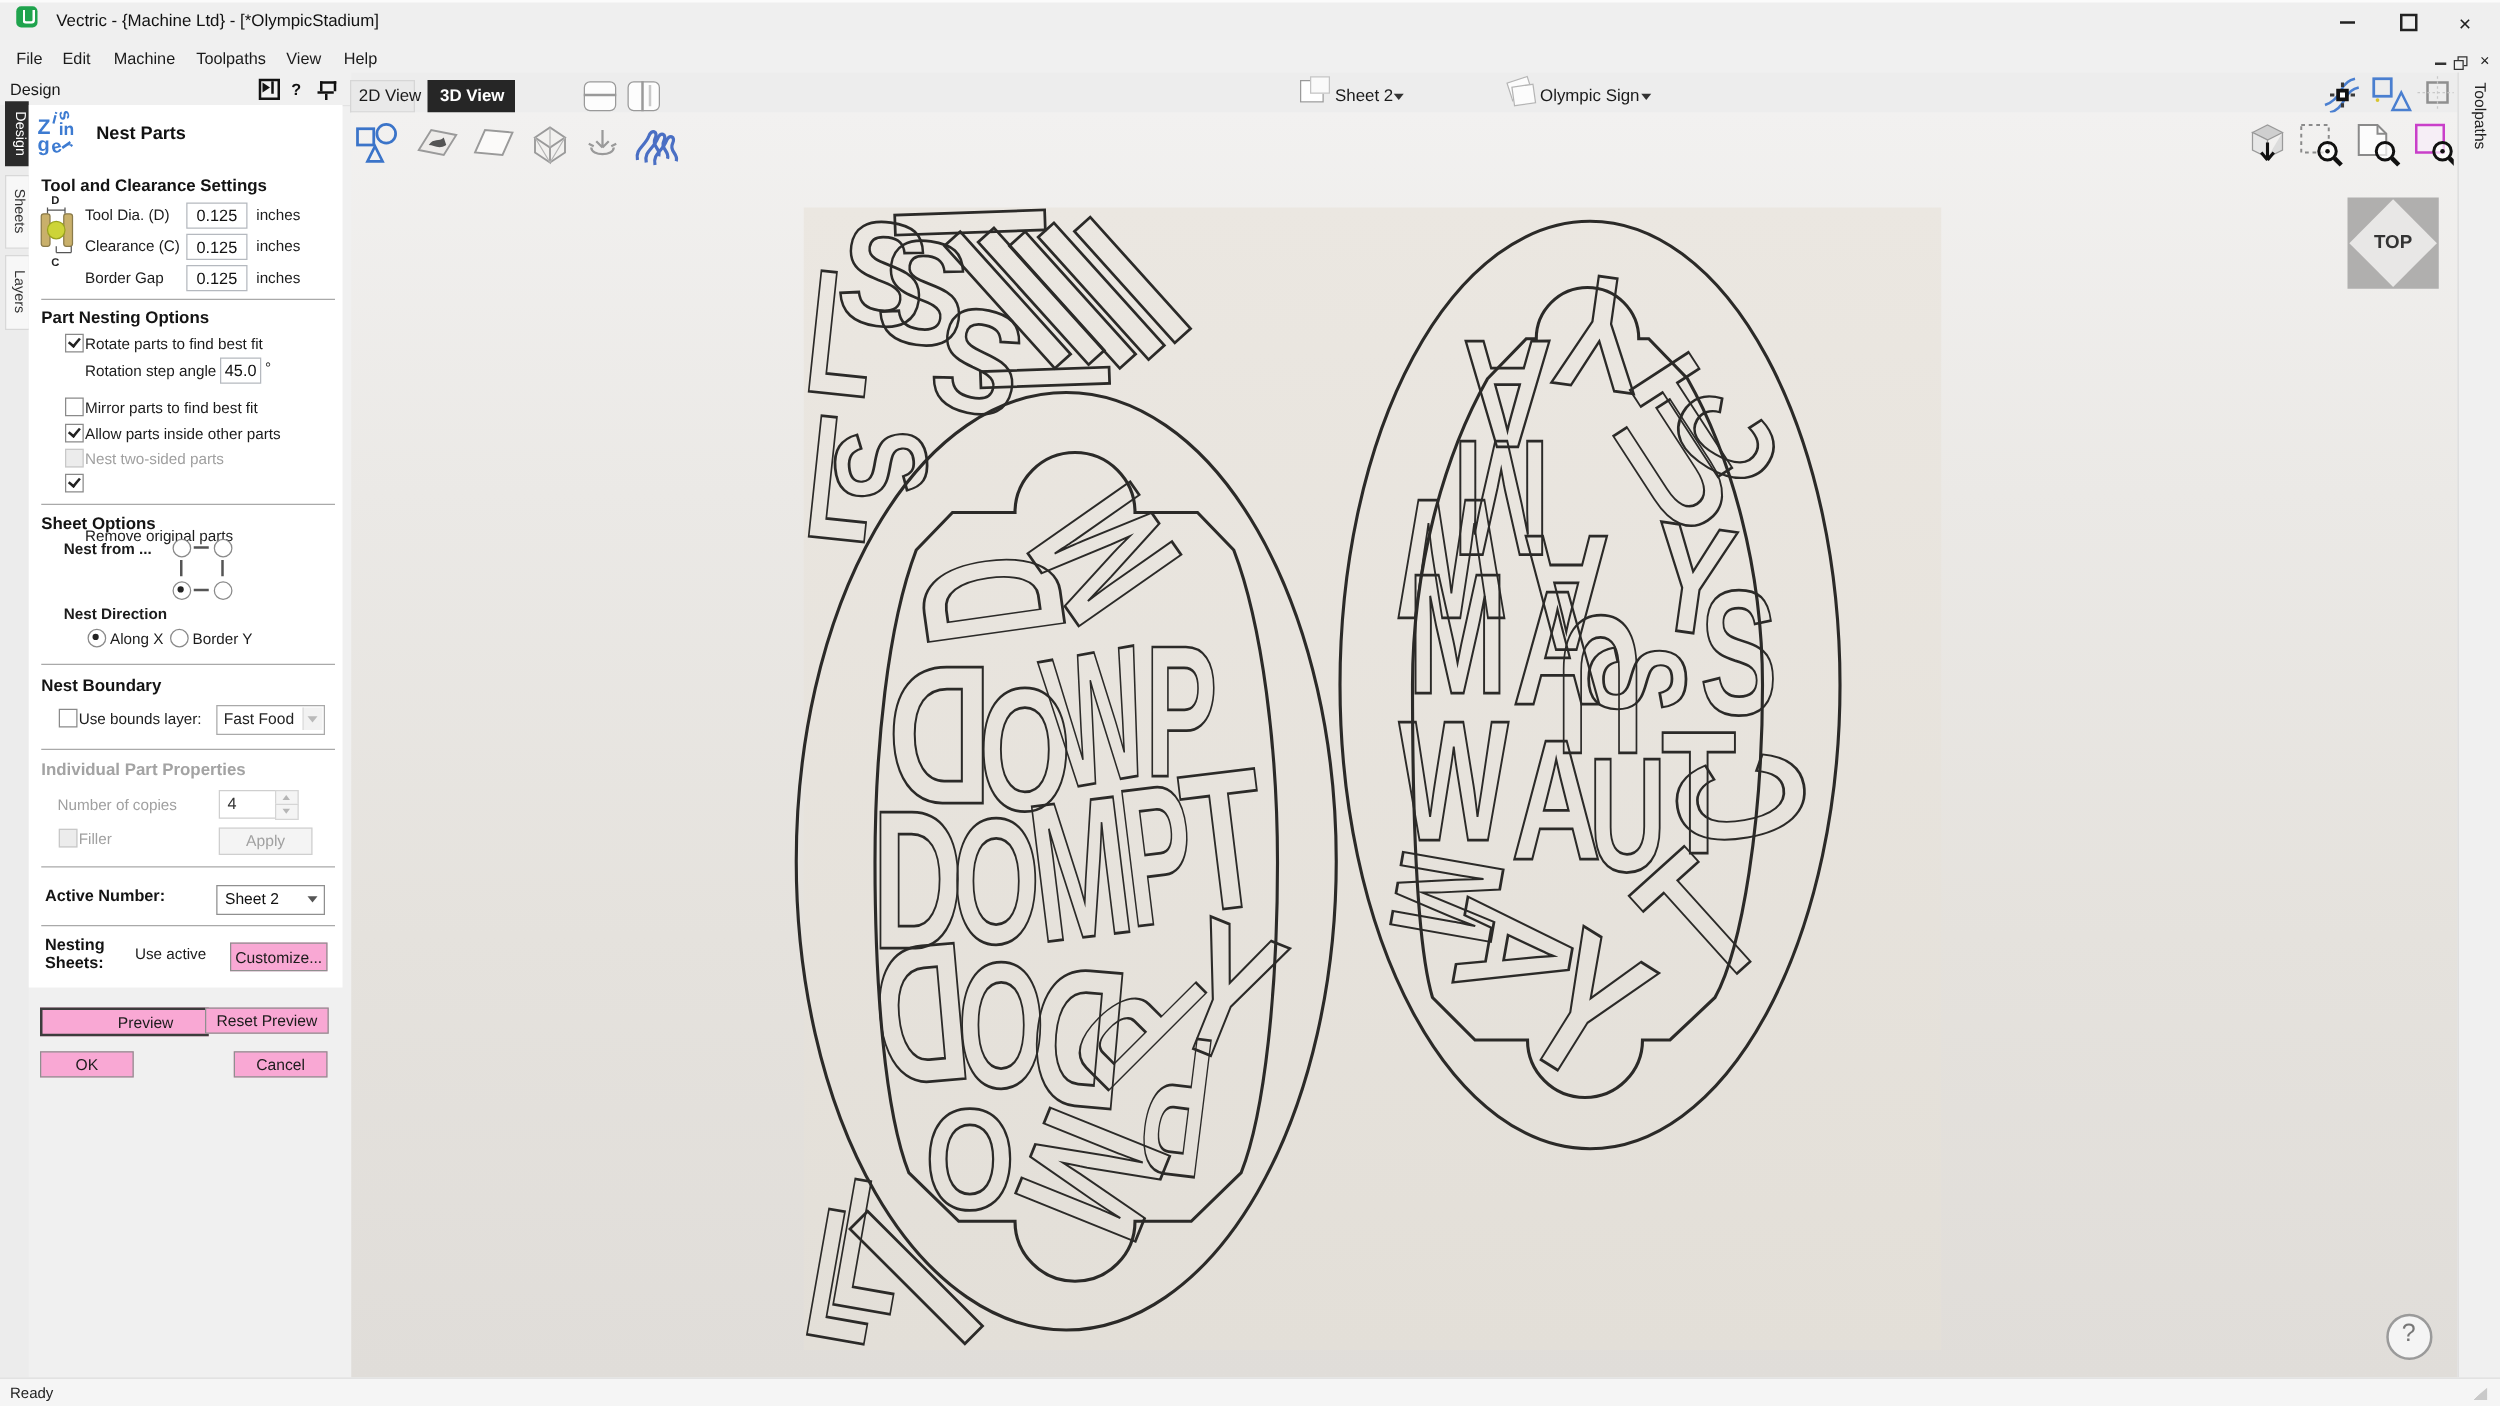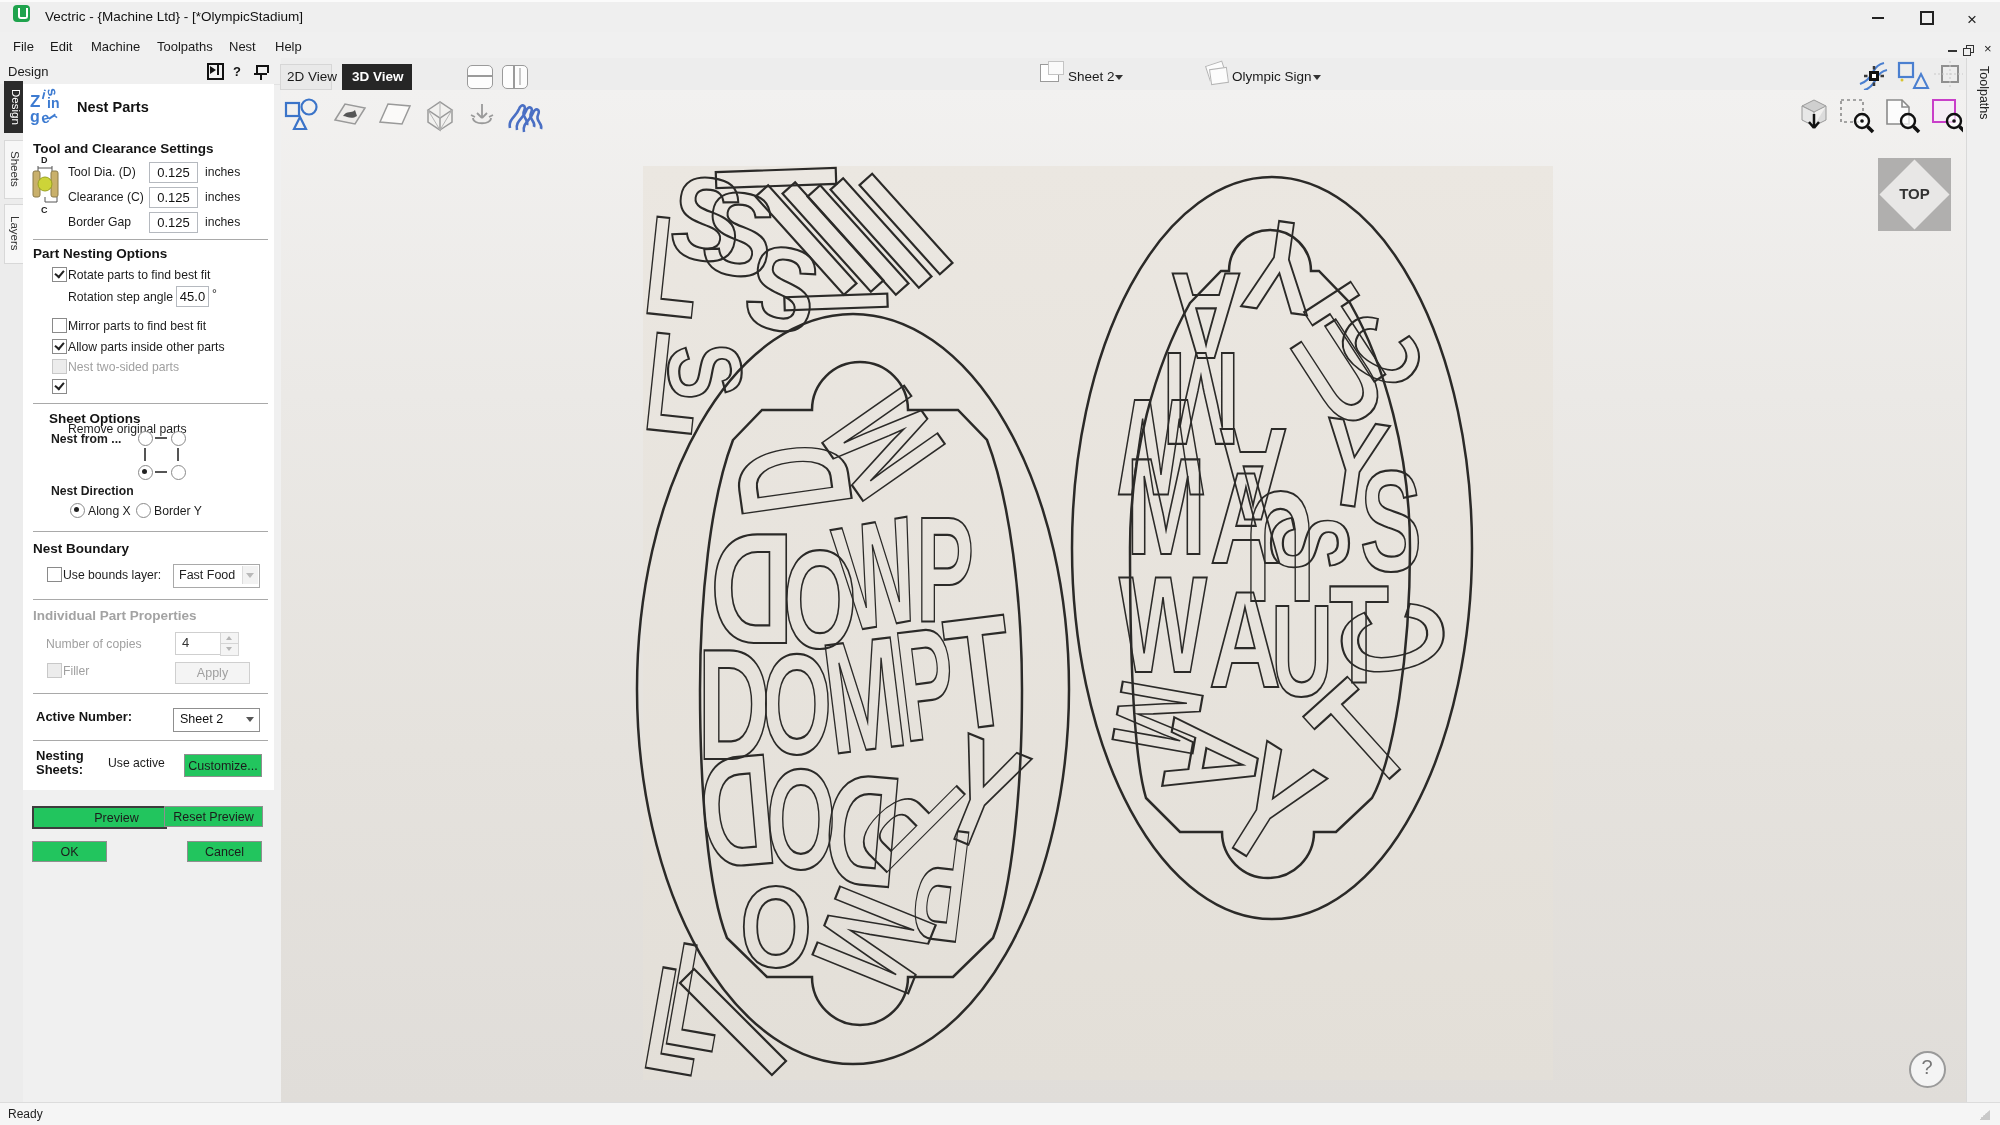--- a/index.html
+++ b/index.html
@@ -11,41 +11,41 @@
 .glbl{position:absolute;font-size:12.2px;color:#a0a0a0;white-space:nowrap;}
 .hdr{position:absolute;font-size:13.5px;font-weight:bold;color:#141414;white-space:nowrap;}
 .inp{position:absolute;background:#fff;border:1px solid #b5b9bf;font-size:13px;color:#111;
  text-align:center;line-height:19px;}
 .ck{position:absolute;width:13px;height:13px;background:#fff;border:1px solid #8a8a8a;}
 .ck.on::after{content:"";position:absolute;left:2px;top:2px;width:7px;height:4px;
  border-left:2px solid #222;border-bottom:2px solid #222;transform:rotate(-50deg);}
 .ck.dis{background:#ececec;border-color:#c8c8c8;}
 .rad{position:absolute;width:13px;height:13px;border-radius:50%;background:#fff;border:1px solid #8a8a8a;}
 .rad.on::after{content:"";position:absolute;left:3px;top:3px;width:5px;height:5px;border-radius:50%;background:#222;}
-.btn{position:absolute;background:#22c55e;border:1px solid #8f8f8f;font-size:12.5px;color:#1c1c1c;
+.btn{position:absolute;background:#f9a8d4;border:1px solid #8f8f8f;font-size:12.5px;color:#1c1c1c;
  text-align:center;display:flex;align-items:center;justify-content:center;}
 </style>
 </head>
 <body>
 
 <div class="abs" style="left:0;top:0;width:2000px;height:32px;background:#efefef;"></div>
 <div class="abs" style="left:0;top:0;width:2000px;height:2px;background:#fbfbfb;"></div>
 <div class="abs" style="left:13px;top:5px;width:17px;height:17px;background:#1fa34d;border-radius:4px;"></div>
 <div class="abs" style="left:18px;top:8px;width:6px;height:9px;border:2px solid #fff;border-top:none;border-radius:0 0 3px 3px;"></div>
 <div class="abs" style="left:45px;top:9px;font-size:13.5px;color:#111;">Vectric - {Machine Ltd} - [*OlympicStadium]</div>
 <div class="abs" style="left:1872px;top:17px;width:12px;height:2px;background:#222;"></div>
 <div class="abs" style="left:1920px;top:11px;width:10px;height:10px;border:2px solid #222;"></div>
 <div class="abs" style="left:1967px;top:10px;font-size:17px;color:#222;">×</div>
 
 <div class="abs" style="left:0;top:32px;width:2000px;height:26px;background:#f0f0f0;"></div>
 <div class="abs" style="left:13px;top:39px;font-size:13px;color:#1a1a1a;">File</div>
 <div class="abs" style="left:50px;top:39px;font-size:13px;color:#1a1a1a;">Edit</div>
 <div class="abs" style="left:91px;top:39px;font-size:13px;color:#1a1a1a;">Machine</div>
 <div class="abs" style="left:157px;top:39px;font-size:13px;color:#1a1a1a;">Toolpaths</div>
-<div class="abs" style="left:229px;top:39px;font-size:13px;color:#1a1a1a;">Nest</div>
+<div class="abs" style="left:229px;top:39px;font-size:13px;color:#1a1a1a;">View</div>
 <div class="abs" style="left:275px;top:39px;font-size:13px;color:#1a1a1a;">Help</div>
 
 <div class="abs" style="left:1948px;top:50px;width:9px;height:2px;background:#333;"></div>
 <div class="abs" style="left:1966px;top:45px;width:6px;height:6px;border:1.5px solid #333;background:#f0f0f0;"></div>
 <div class="abs" style="left:1963px;top:48px;width:6px;height:6px;border:1.5px solid #333;background:#f0f0f0;"></div>
 <div class="abs" style="left:1984px;top:41px;font-size:13px;color:#222;">×</div>
 
 <div class="abs" style="left:0;top:58px;width:281px;height:26px;background:#f0f0f0;border-bottom:1px solid #e2e2e2;"></div>
 <div class="abs" style="left:8px;top:64px;font-size:13px;color:#1a1a1a;">Design</div>
 <div class="abs" style="left:207px;top:63px;width:13px;height:13px;border:2px solid #111;"></div>
@@ -107,21 +107,21 @@
 <div class="ck" style="left:52px;top:318px;"></div>
 <div class="lbl" style="left:68px;top:319px;">Mirror parts to find best fit</div>
 <div class="ck on" style="left:52px;top:339px;"></div>
 <div class="lbl" style="left:68px;top:340px;">Allow parts inside other parts</div>
 <div class="ck dis" style="left:52px;top:359px;"></div>
 <div class="glbl" style="left:68px;top:360px;">Nest two-sided parts</div>
 <div class="ck on" style="left:52px;top:379px;"></div>
 <div class="lbl" style="left:68px;top:380px;margin-top:42px;">Remove original parts</div>
 <div class="sep" style="top:403px;"></div>
 
-<div class="hdr" style="left:33px;top:411px;margin-left:16px;">Sheet Options</div>
+<div class="hdr" style="left:33px;top:411px;">Sheet Options</div>
 <div class="lbl b" style="left:51px;top:432px;font-weight:bold;">Nest from ...</div>
 <div class="rad" style="left:138px;top:431px;"></div>
 <div class="rad" style="left:171px;top:431px;"></div>
 <div class="rad on" style="left:138px;top:465px;"></div>
 <div class="rad" style="left:171px;top:465px;"></div>
 <div class="abs" style="left:155px;top:437px;width:12px;height:2px;background:#555;"></div>
 <div class="abs" style="left:155px;top:471px;width:12px;height:2px;background:#555;"></div>
 <div class="abs" style="left:144px;top:448px;width:2px;height:13px;background:#555;"></div>
 <div class="abs" style="left:177px;top:448px;width:2px;height:13px;background:#555;"></div>
 <div class="lbl b" style="left:51px;top:484px;font-weight:bold;">Nest Direction</div>

